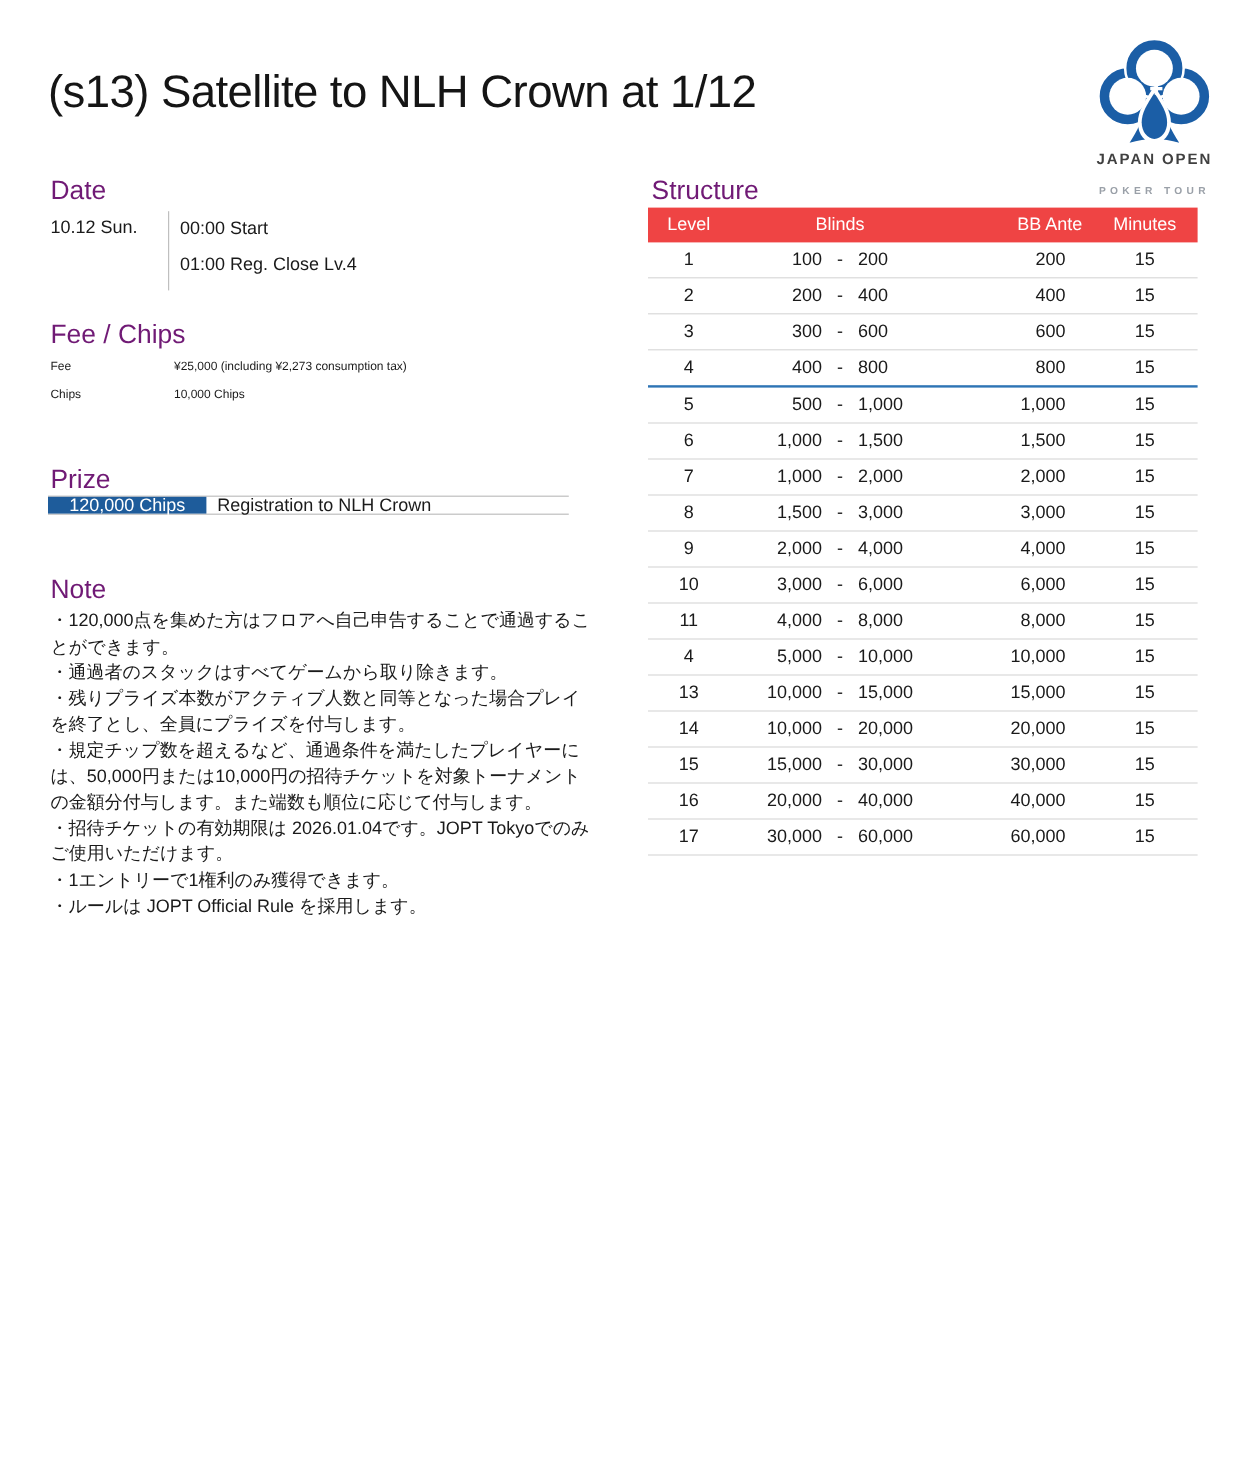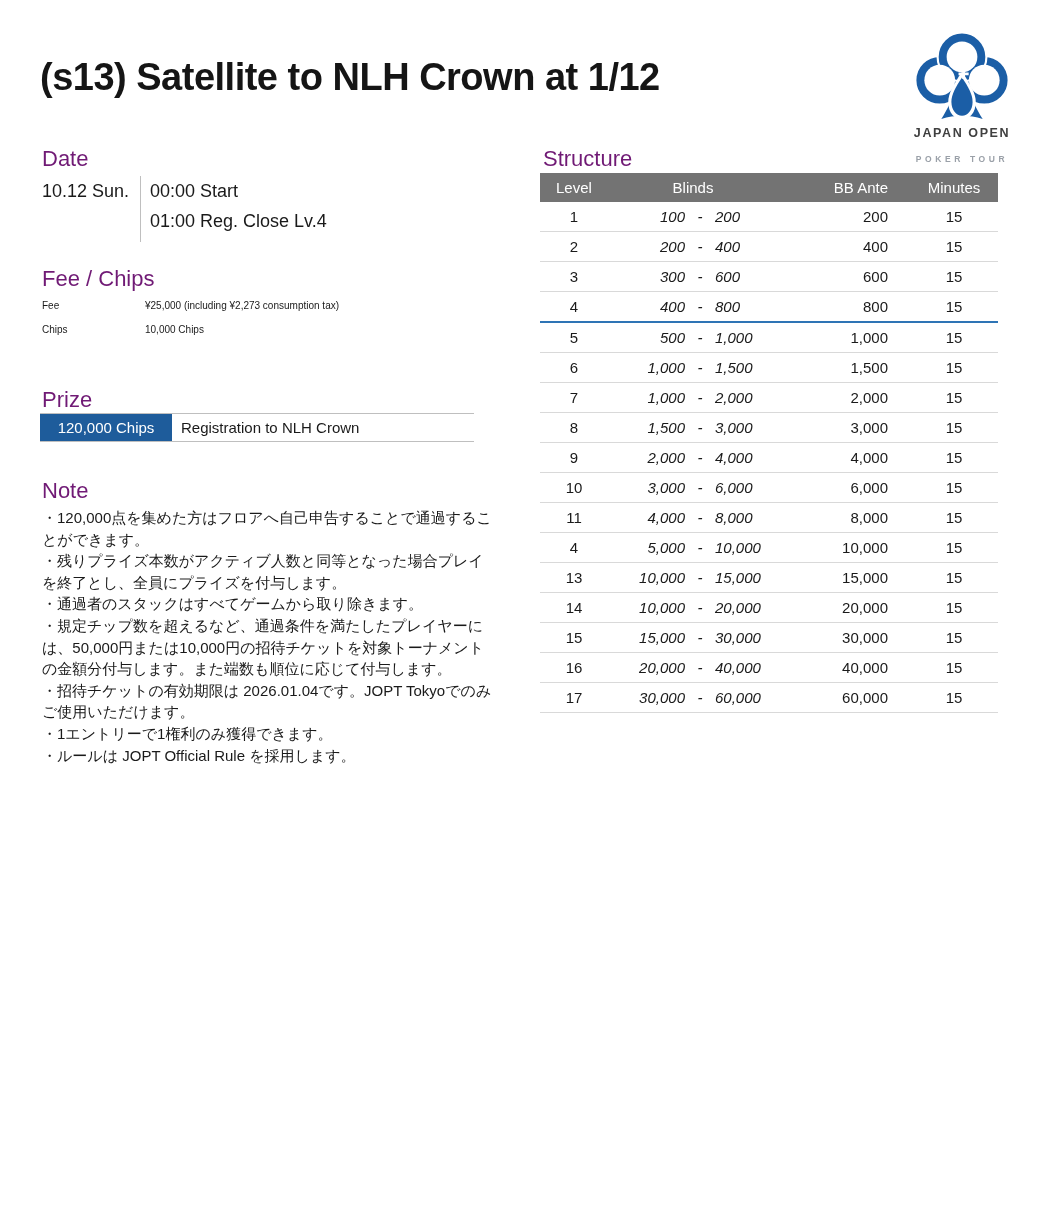--- a/index.html
+++ b/index.html
@@ -6,76 +6,76 @@
   html,body { background:#ffffff; }
   body {
     width:1050px; height:1227px; position:relative; overflow:hidden;
     font-family:"Liberation Sans","DejaVu Sans",sans-serif;
     color:#1a1a1a;
     -webkit-font-smoothing:antialiased;
   }
   .abs { position:absolute; }
 
   
-  .page-title { left:40px; top:56px; font-size:38px; font-weight:700; letter-spacing:-0.5px; color:#151515; }
+  .page-title { left:40px; top:56px; font-size:38px; font-weight:400; letter-spacing:-0.5px; color:#151515; }
 
   
   .logo { left:898px; top:28px; width:128px; text-align:center; }
   .logo svg { display:block; margin:0 auto; }
   .logo-line1 { font-size:12.5px; font-weight:bold; letter-spacing:1.6px; color:#404040; margin-top:2px; white-space:nowrap; }
   .logo-line2 { font-size:8.5px; font-weight:bold; letter-spacing:3.6px; color:#9aa0a8; margin-top:14px; white-space:nowrap; }
 
   
   .section-heading { font-size:22px; color:#701a75; font-weight:400; }
 
   
   .date-heading { left:42px; top:146px; }
-  .date-body { left:42px; top:176px; display:flex; font-size:18px; }
+  .date-body { left:42px; top:176px; display:flex; font-size:15px; }
   .date-day { width:98px; padding-top:5px; }
   .date-divider { width:1px; background:#bfbfbf; height:66px; }
   .date-times { padding-left:9px; padding-top:5px; }
   .date-time { height:30px; line-height:20px; }
 
   
   .fee-heading { left:42px; top:266px; }
   .fee-body { left:42px; top:300px; font-size:10px; }
   .fee-row { display:flex; margin-bottom:13px; }
   .fee-label { width:103px; }
 
   
   .prize-heading { left:42px; top:387px; }
-  .prize-row { left:40px; top:413px; width:434px; height:29px;
+  .prize-row { left:40px; top:413px; width:434px; height:16px;
     border-top:1px solid #bfbfbf; border-bottom:1px solid #bfbfbf;
     display:flex; align-items:stretch; font-size:15px; }
   .prize-amount { width:132px; background:#1e5c9b; color:#ffffff; display:flex; align-items:center; justify-content:center; }
   .prize-desc { display:flex; align-items:center; padding-left:9px; }
 
   
   .note-heading { left:42px; top:478px; }
   .note-body { left:42px; top:507px; width:450px; font-size:15px; line-height:21.6px; }
   .note-item { text-indent:0; }
 
   
   .structure-heading { left:543px; top:146px; }
   .structure-table { left:540px; top:173px; width:458px; font-size:15px; }
   .tbl-header {
-    background:#737373; color:#ffffff; height:29px;
-    display:grid; grid-template-columns:68px 1fr 118px 88px; align-items:center;gap:14px;
+    background:#ef4444; color:#ffffff; height:29px;
+    display:grid; grid-template-columns:68px 1fr 118px 88px; align-items:center;
   }
   .tbl-header .h-level { padding-left:16px; text-align:left; }
   .tbl-header .h-blinds { text-align:center; }
   .tbl-header .h-ante { text-align:right; padding-right:8px; }
   .tbl-header .h-min { text-align:center; }
   .tbl-row {
     height:30px; display:grid; grid-template-columns:68px 1fr 118px 88px;
     align-items:center; border-bottom:1px solid #d9d9d9;
   }
   .tbl-row.reg-close { border-bottom:2px solid #2e74b5; height:31px; }
   .c-level { text-align:center; }
-  .c-blinds { display:flex; align-items:center;font-style:italic; }
+  .c-blinds { display:flex; align-items:center; }
   .c-blinds .sb { flex:1; text-align:right; }
   .c-blinds .dash { width:30px; text-align:center; }
   .c-blinds .bb { flex:1; text-align:left; }
   .c-ante { text-align:right; padding-right:22px; }
   .c-min { text-align:center; }
 </style>
 </head>
 <body>
 
 <h1 class="abs page-title">(s13) Satellite to NLH Crown at 1/12</h1>
@@ -138,23 +138,23 @@
 <div class="abs prize-row">
   <div class="prize-amount">120,000 Chips</div>
   <div class="prize-desc">Registration to NLH Crown</div>
 </div>
 
 <div class="abs section-heading note-heading">Note</div>
 <div class="abs note-body">
 
   <div class="note-item">・120,000点を集めた方はフロアへ自己申告することで通過することができます。</div>
 
+  <div class="note-item">・通過者のスタックはすべてゲームから取り除きます。</div>
+
   <div class="note-item">・残りプライズ本数がアクティブ人数と同等となった場合プレイを終了とし、全員にプライズを付与します。</div>
-
-  <div class="note-item">・通過者のスタックはすべてゲームから取り除きます。</div>
 
   <div class="note-item">・規定チップ数を超えるなど、通過条件を満たしたプレイヤーには、50,000円または10,000円の招待チケットを対象トーナメントの金額分付与します。また端数も順位に応じて付与します。</div>
 
   <div class="note-item">・招待チケットの有効期限は 2026.01.04です。JOPT Tokyoでのみご使用いただけます。</div>
 
   <div class="note-item">・1エントリーで1権利のみ獲得できます。</div>
 
   <div class="note-item">・ルールは JOPT Official Rule を採用します。</div>
 </div>
 

